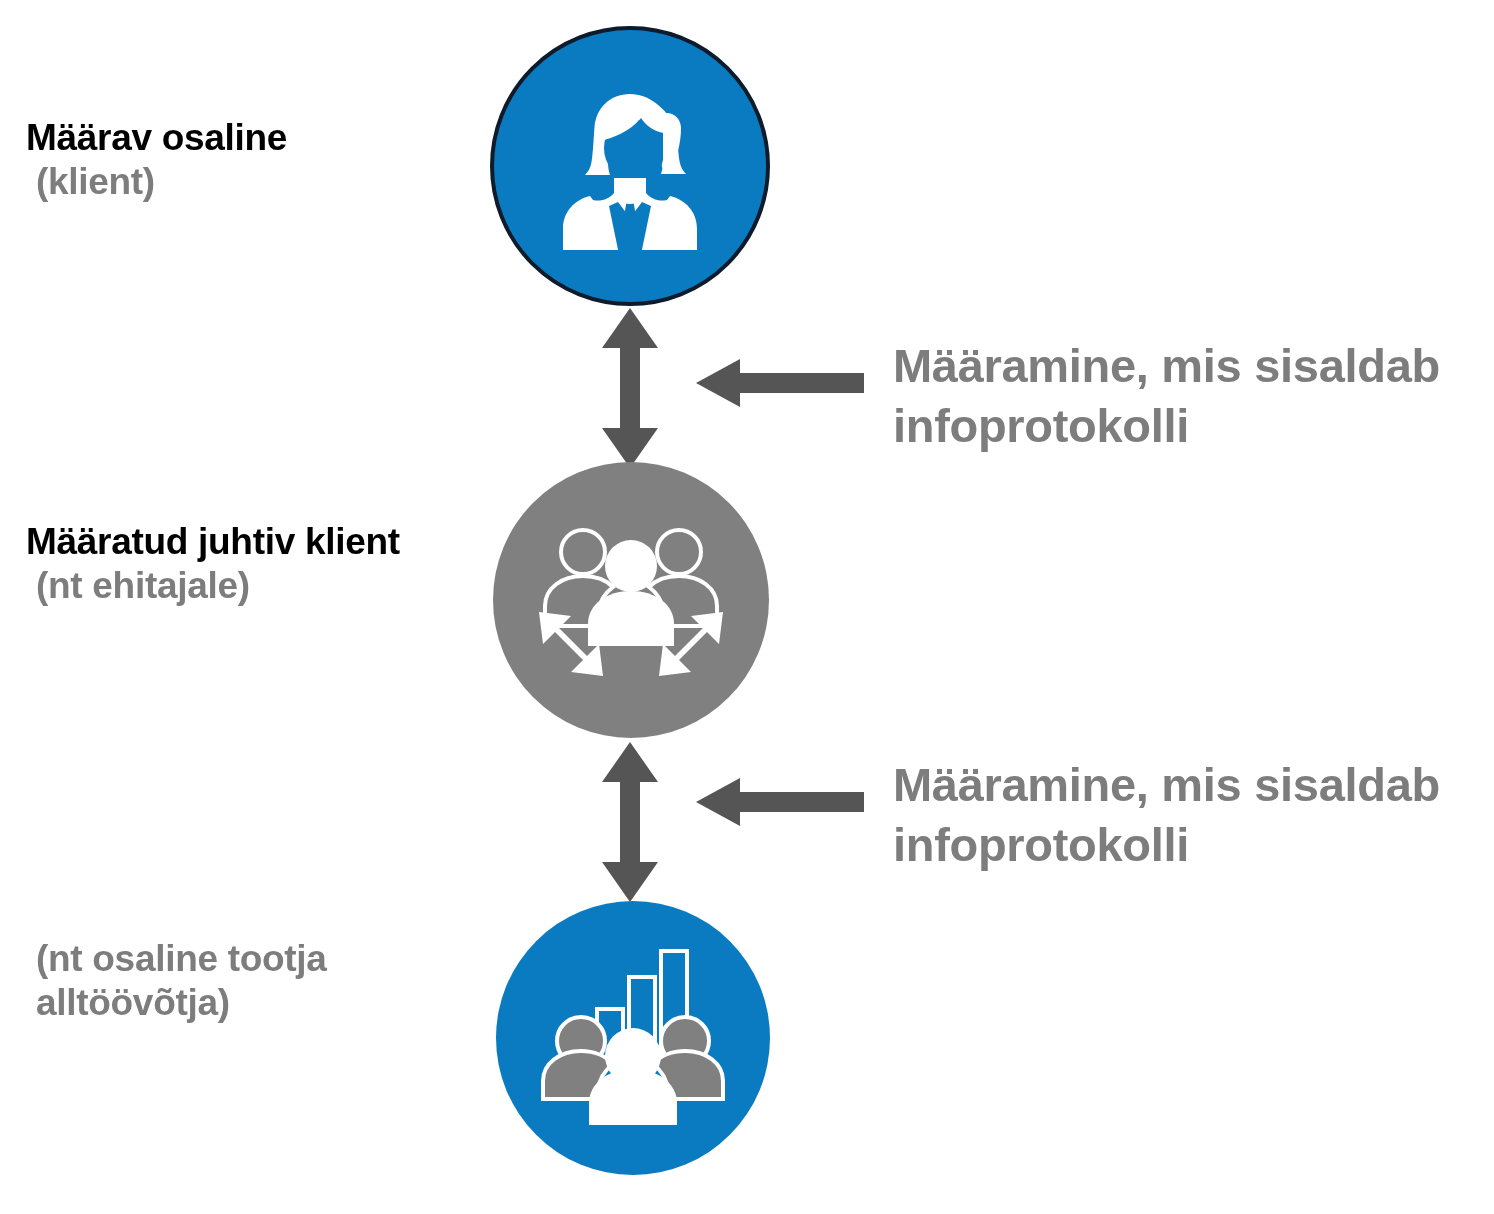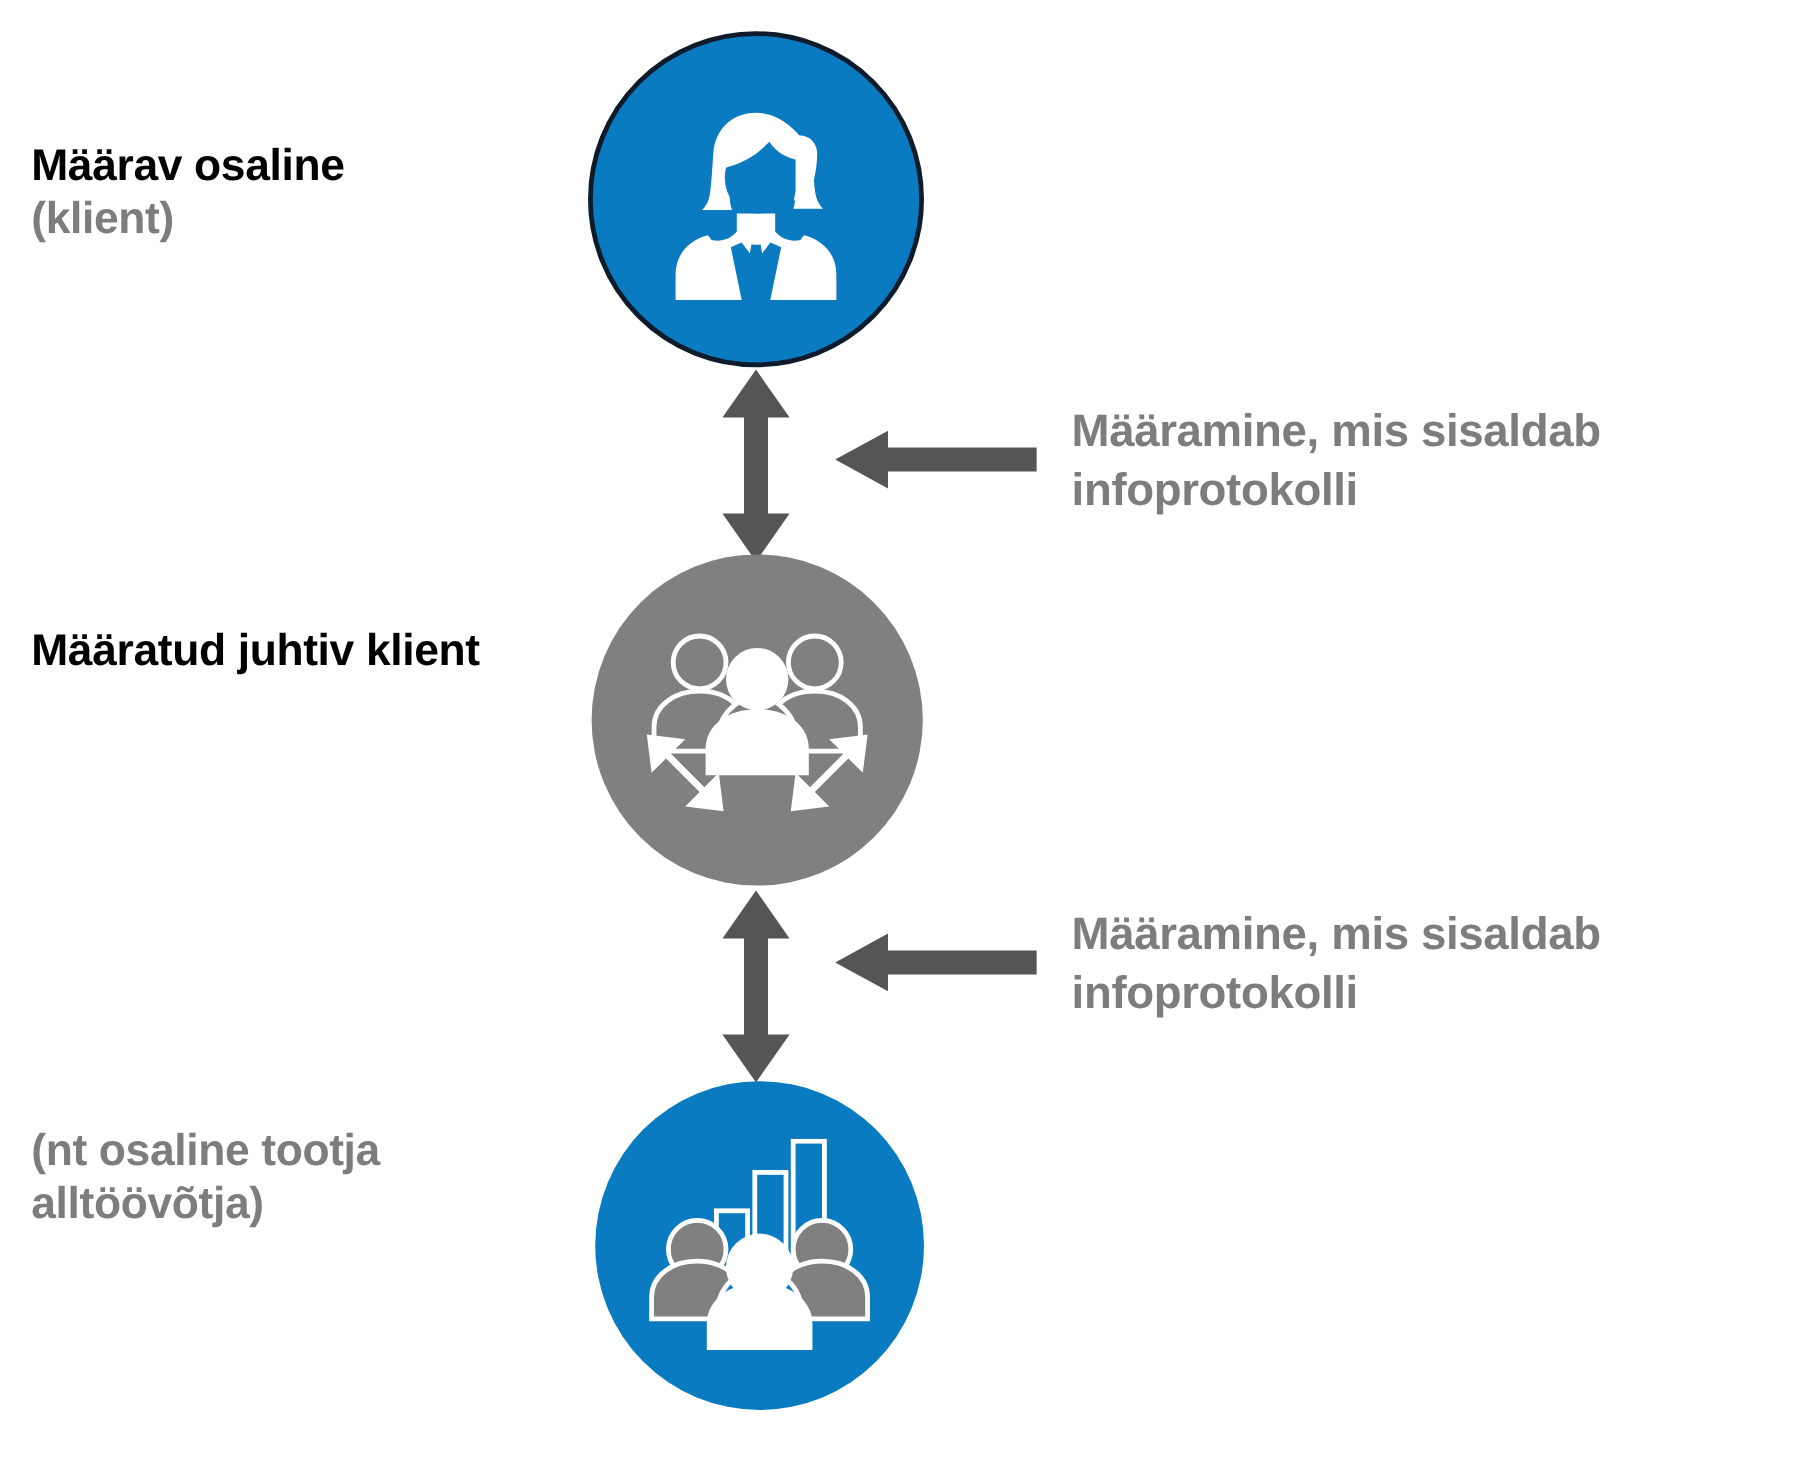--- a/index.html
+++ b/index.html
@@ -27,31 +27,32 @@
   }
   .label-primary {
     color: #000000;
     font-size: 37px;
     display: block;
   }
   .label-secondary {
     color: #7d7d7d;
     font-size: 37px;
     display: block;
+    margin-left: 10px;
   }
 
   #label-top     { left: 26px; top: 116px;  width: 430px; }
   #label-middle  { left: 26px; top: 520px;  width: 430px; }
   #label-bottom  { left: 26px; top: 937px;  width: 460px; }
 
   
   .annotation {
     position: absolute;
     font-weight: bold;
-    font-size: 38px;
+    font-size: 47px;
     line-height: 1.28;
     color: #7d7d7d;
     letter-spacing: -0.3px;
     width: 580px;
   }
   #annotation-top    { left: 893px; top: 336px; }
   #annotation-bottom { left: 893px; top: 755px; }
 
   
   .node-circle {
@@ -97,20 +98,21 @@
 
 <div id="canvas">
 
   <div class="label-block" id="label-top">
     <span class="label-primary">Määrav osaline</span>
     <span class="label-secondary">(klient)</span>
   </div>
 
   <div class="label-block" id="label-middle">
     <span class="label-primary">Määratud juhtiv klient</span>
+    <span class="label-secondary">(nt ehitajale)</span>
   </div>
 
   <div class="label-block" id="label-bottom">
     <span class="label-secondary">(nt osaline tootja alltöövõtja)</span>
   </div>
 
   <div class="node-circle" id="node-top">
     <svg class="node-icon" width="168" height="168" viewBox="0 0 168 168">
       <g fill="#ffffff">
 

